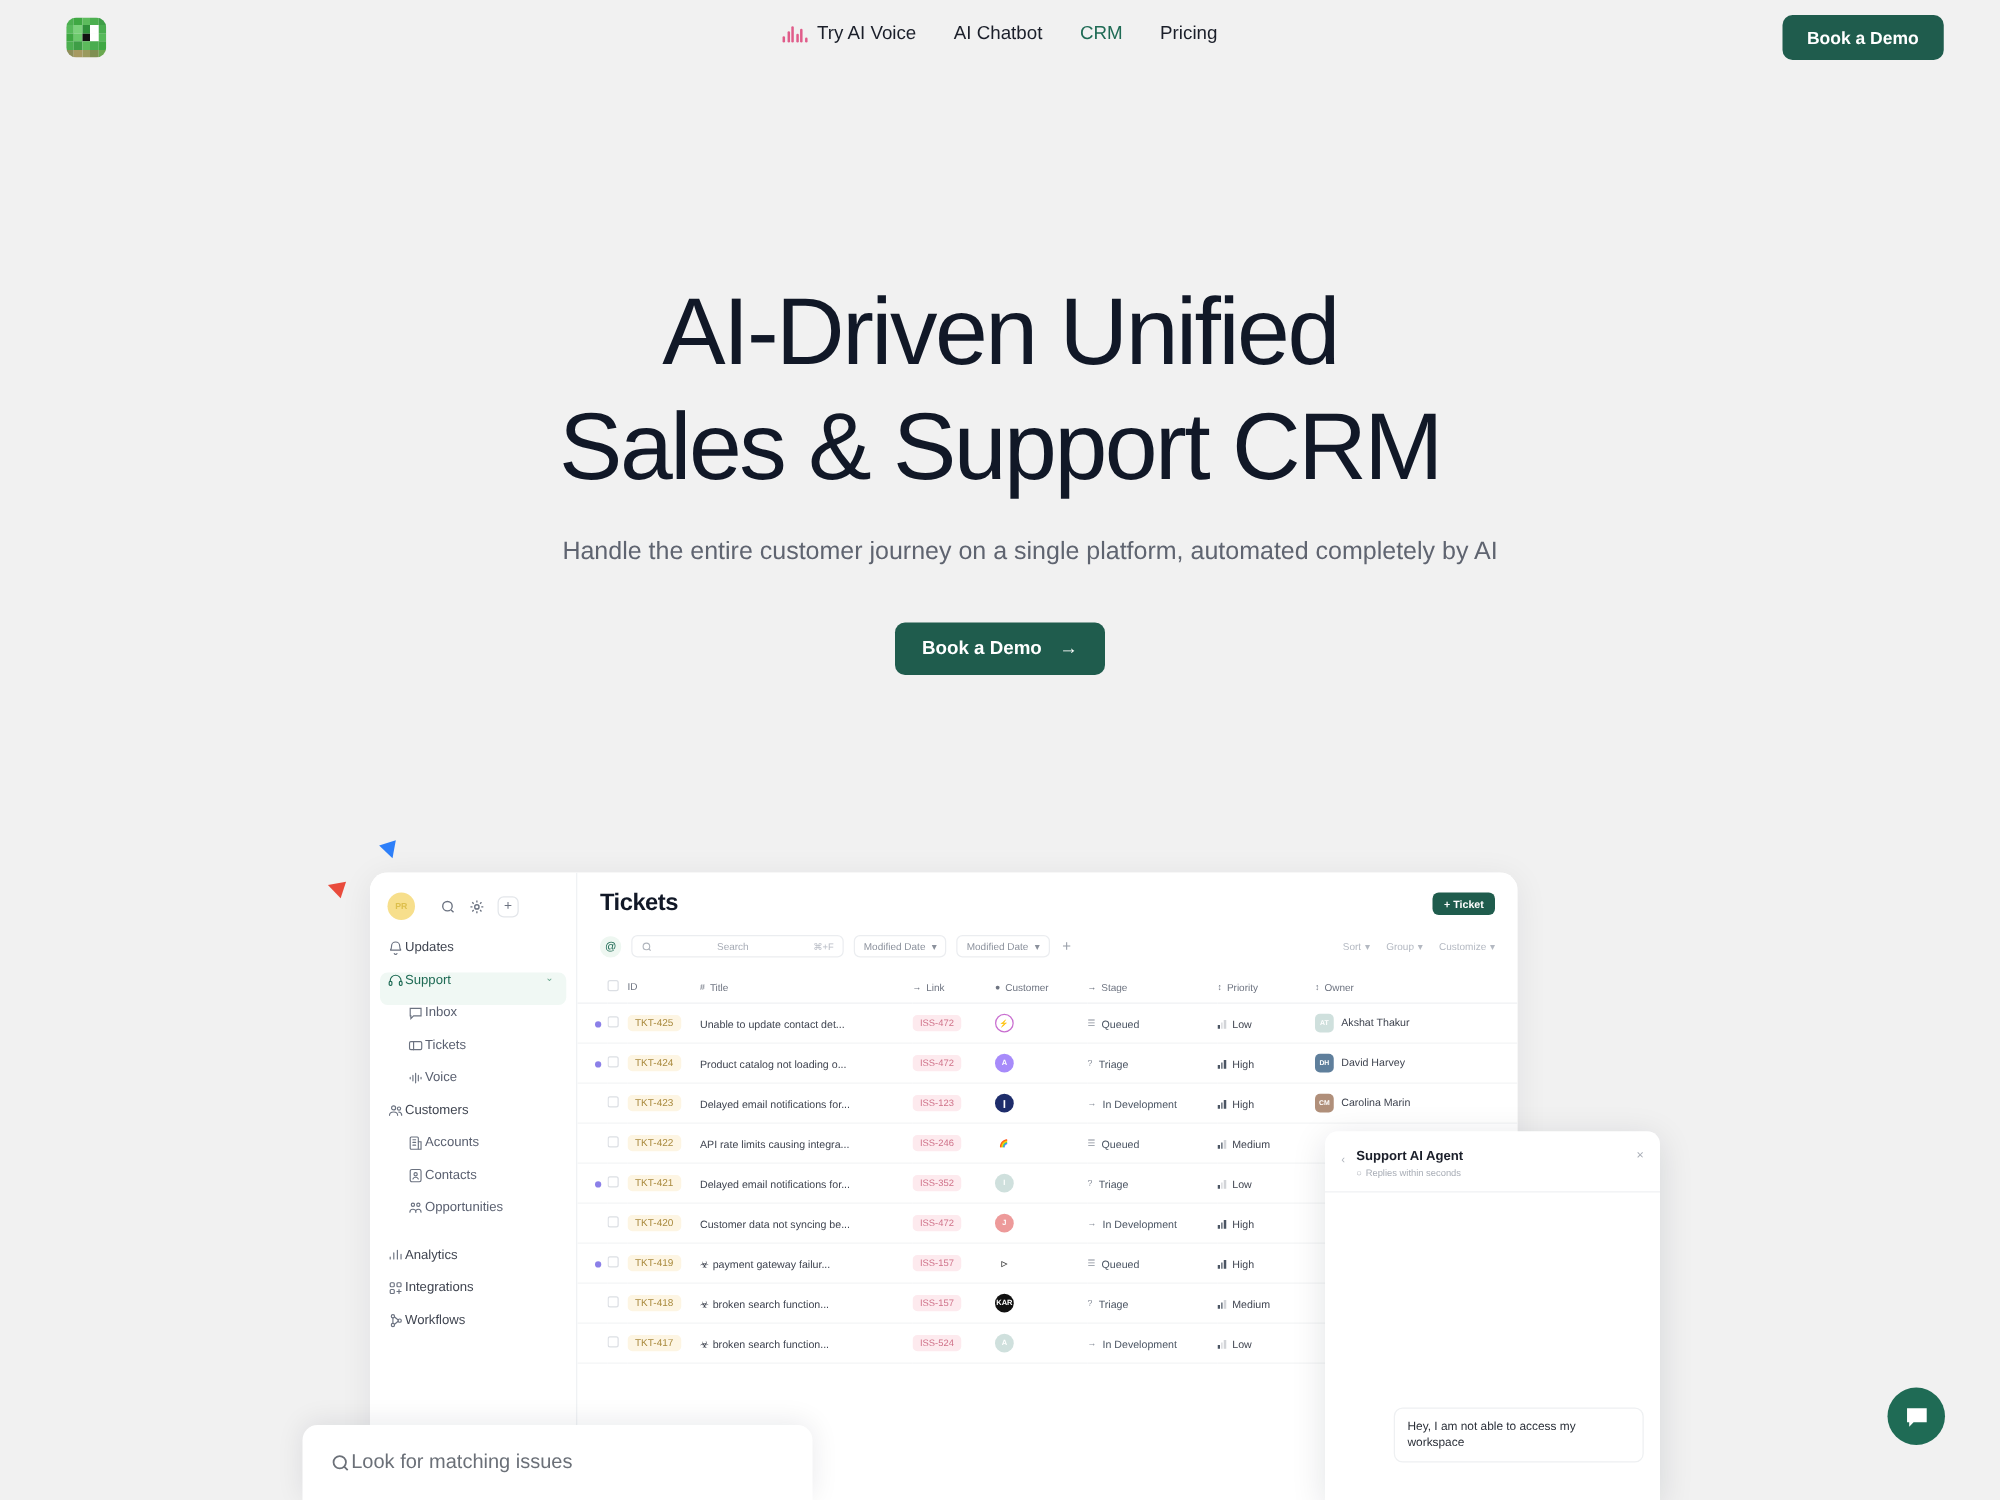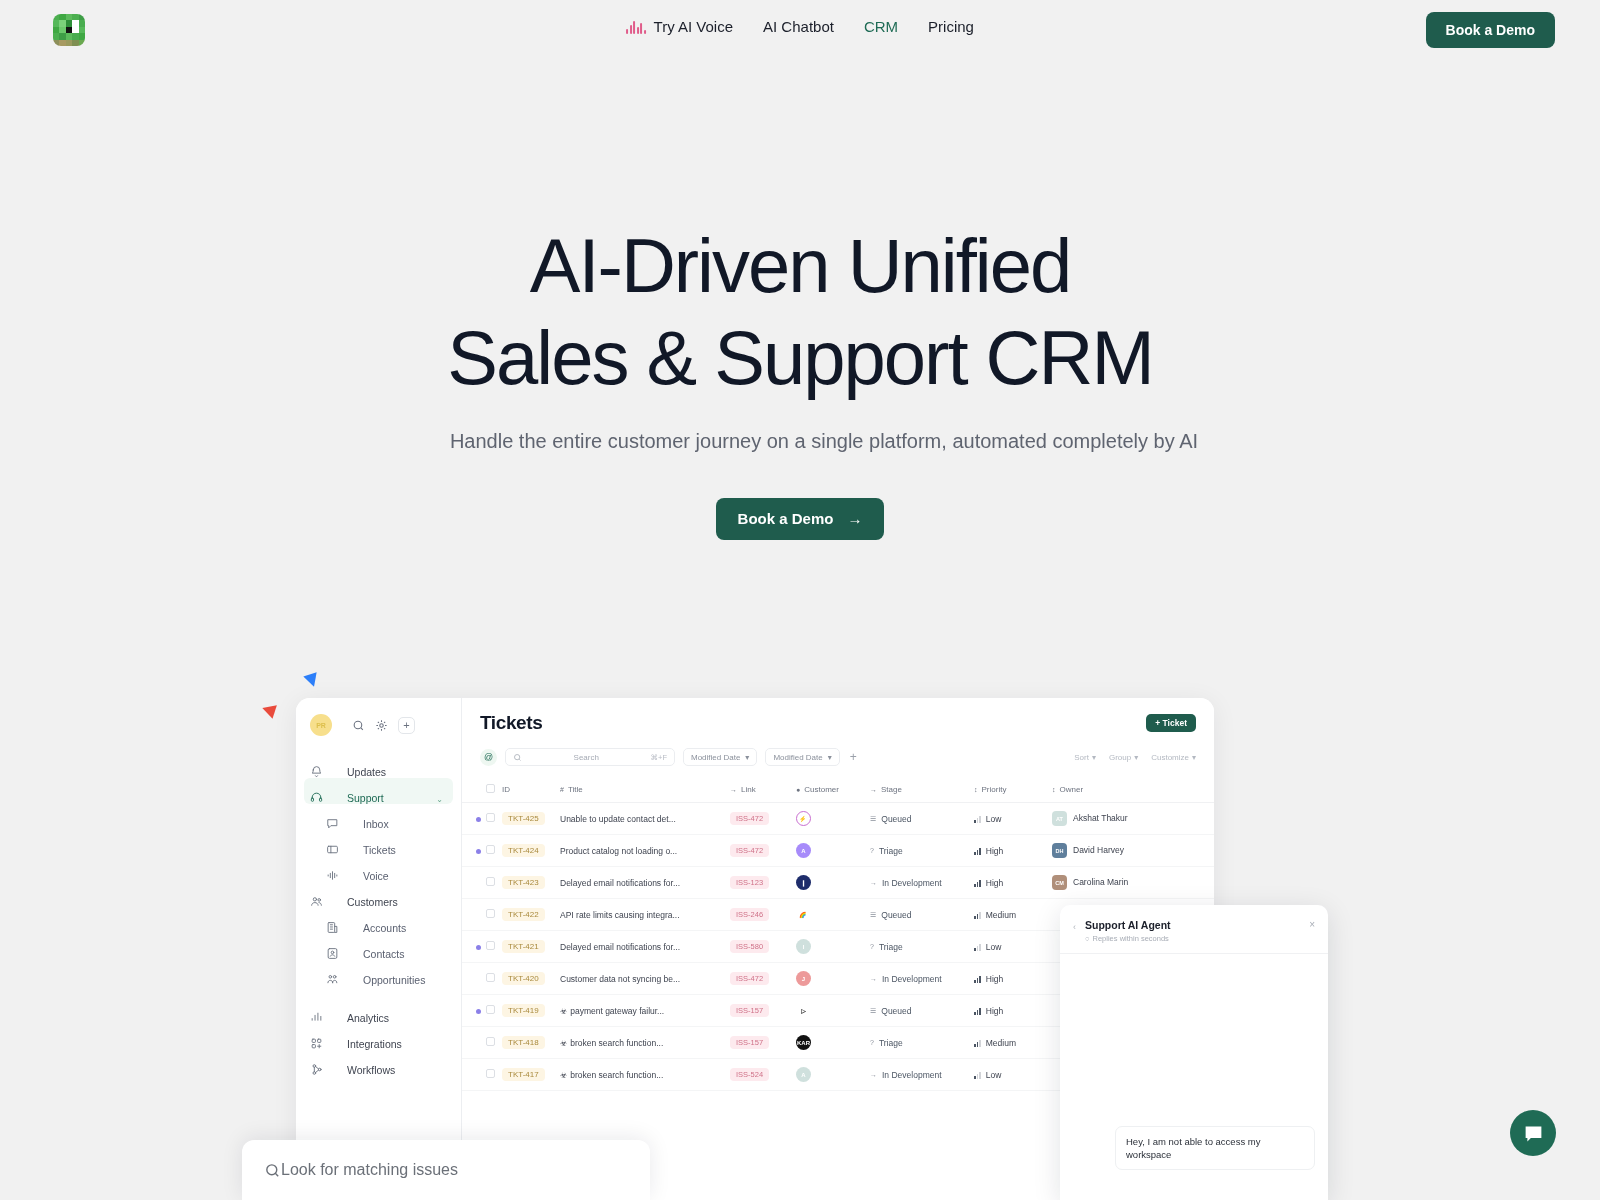--- a/index.html
+++ b/index.html
@@ -95,21 +95,21 @@
     display: flex; align-items: center; justify-content: center;
   }
   .side-icons { display: flex; align-items: center; gap: 10px; margin-left: 10px; }
   .plus-box {
     width: 17px; height: 17px; border: 1px solid #e3e6ea; border-radius: 5px;
     display: flex; align-items: center; justify-content: center;
     font-size: 11px; color: #6b7280; line-height: 1;
   }
   .nav-list { margin-top: 16px; }
   .nav-item {
-    display: flex; align-items: flex-end; gap: 24px;
+    display: flex; align-items: flex-start; gap: 1px;
     height: 26px; padding: 0 10px 0 14px; font-size: 10.5px; color: #3f4450;
     position: relative;
   }
   .nav-item.sub { padding-left: 30px; color: #5a6070; }
   .nav-item.active {
     color: #1f6b55; background: #f0f8f4; border-radius: 6px;
     margin: 0 8px; padding-left: 6px;
   }
   .nav-item .chev { margin-left: auto; font-size: 8px; color: #6aa88f; }
   .nav-gap { height: 12px; }
@@ -551,21 +551,21 @@
                 <i style="height:5px;opacity:1"></i>
                 <i style="height:7px;opacity:0.25"></i>
               </span><span>Medium</span></td>
             <td class="c-owner"></td>
           </tr>
           <tr>
             <td class="c-dot"><span class="rowdot"></span></td>
             <td class="c-chk"><span class="chk"></span></td>
             <td class="c-id"><span class="pill-id">TKT-421</span></td>
             <td class="c-title"><span>Delayed email notifications for...</span></td>
-            <td class="c-link"><span class="pill-link">ISS-580</span></td>
+            <td class="c-link"><span class="pill-link">ISS-352</span></td>
             <td class="c-cust"><span class="cav" style="background: rgb(207, 224, 221);">I</span></td>
             <td class="c-stage"><span class="stage-wrap">
                 <span style="font-size:7px;color:#8b919c">?</span>
                 <span>Triage</span>
               </span></td>
             <td class="c-prio"><span class="bars">
                 <i style="height:3px;opacity:1"></i>
                 <i style="height:5px;opacity:0.25"></i>
                 <i style="height:7px;opacity:0.25"></i>
               </span><span>Low</span></td>

